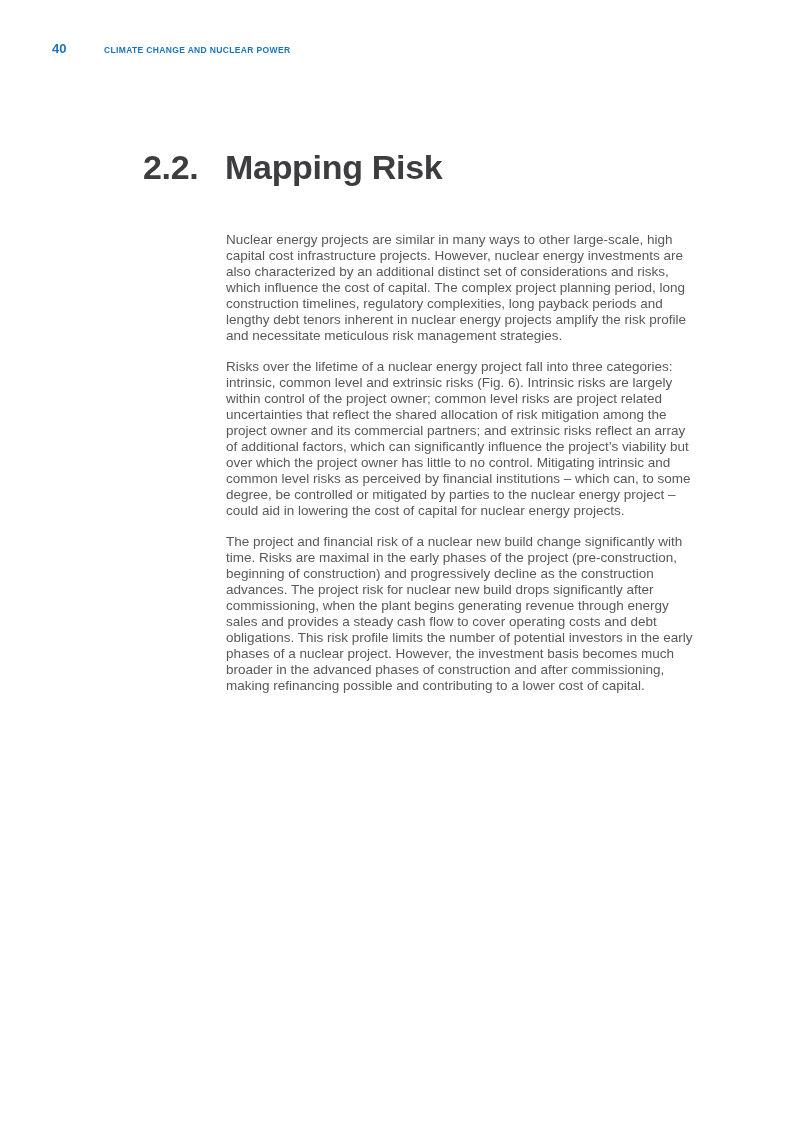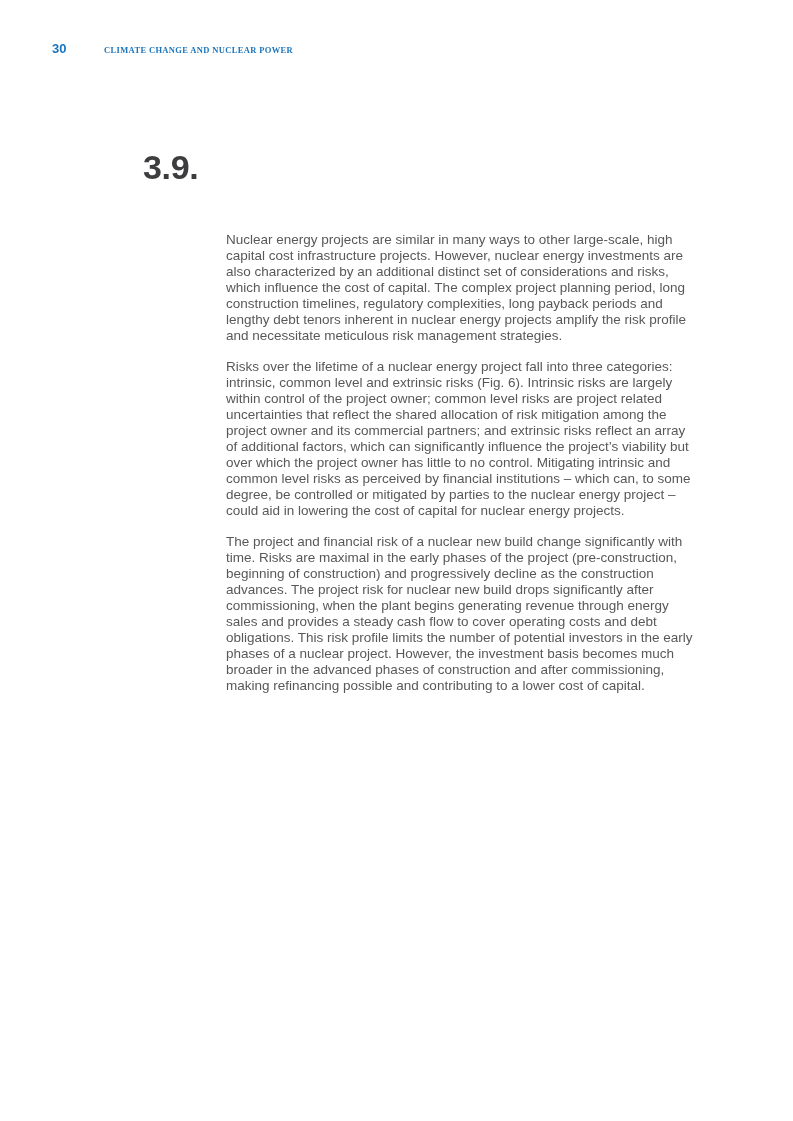--- a/index.html
+++ b/index.html
@@ -27,21 +27,20 @@
     width: 52px;
     font-size: 13px;
     font-weight: 700;
     color: #1b75bc;
   }
   .running-title {
     font-size: 8.5px;
     font-weight: 700;
     letter-spacing: 0.35px;
     color: #1b75bc;
-    font-family: Liberation Serif, serif;
   }
   .section-heading {
     position: absolute;
     left: 143px;
     top: 148px;
     margin: 0;
     display: flex;
     align-items: baseline;
     font-size: 34px;
     font-weight: 700;
@@ -64,26 +63,27 @@
   .body-column p {
     margin: 0 0 15px 0;
   }
 </style>
 </head>
 <body>
 
 <div class="page">
 
   <header class="running-header">
-    <span class="page-num">30</span>
+    <span class="page-num">40</span>
     <span class="running-title">CLIMATE CHANGE AND NUCLEAR POWER</span>
   </header>
 
   <h1 class="section-heading">
-    <span class="section-number">3.9.</span>
+    <span class="section-number">2.2.</span>
+    <span class="section-title">Mapping Risk</span>
   </h1>
 
   <div class="body-column">
     <p>Nuclear energy projects are similar in many ways to other large-scale, high capital cost infrastructure projects. However, nuclear energy investments are also characterized by an additional distinct set of considerations and risks, which influence the cost of capital. The complex project planning period, long construction timelines, regulatory complexities, long payback periods and lengthy debt tenors inherent in nuclear energy projects amplify the risk profile and necessitate meticulous risk management strategies.</p>
     <p>Risks over the lifetime of a nuclear energy project fall into three categories: intrinsic, common level and extrinsic risks (Fig. 6). Intrinsic risks are largely within control of the project owner; common level risks are project related uncertainties that reflect the shared allocation of risk mitigation among the project owner and its commercial partners; and extrinsic risks reflect an array of additional factors, which can significantly influence the project’s viability but over which the project owner has little to no control. Mitigating intrinsic and common level risks as perceived by financial institutions – which can, to some degree, be controlled or mitigated by parties to the nuclear energy project – could aid in lowering the cost of capital for nuclear energy projects.</p>
     <p>The project and financial risk of a nuclear new build change significantly with time. Risks are maximal in the early phases of the project (pre-construction, beginning of construction) and progressively decline as the construction advances. The project risk for nuclear new build drops significantly after commissioning, when the plant begins generating revenue through energy sales and provides a steady cash flow to cover operating costs and debt obligations. This risk profile limits the number of potential investors in the early phases of a nuclear project. However, the investment basis becomes much broader in the advanced phases of construction and after commissioning, making refinancing possible and contributing to a lower cost of capital.</p>
   </div>
 
 </div>
 

